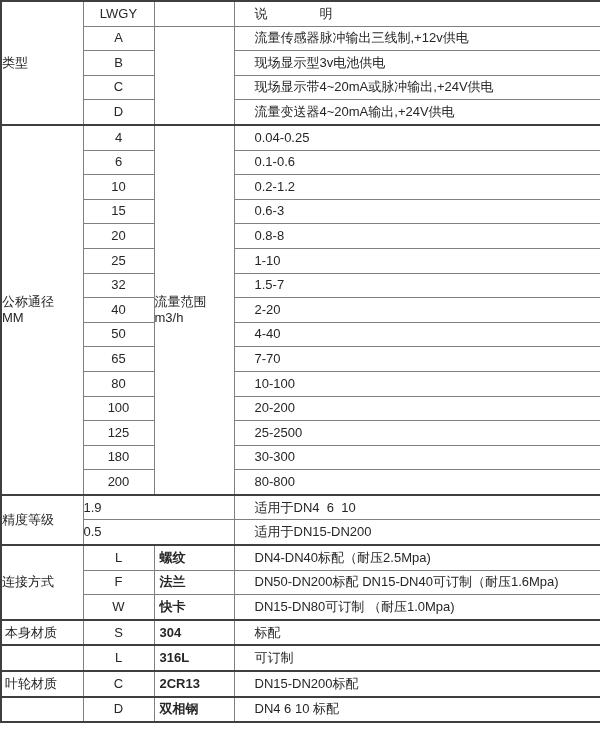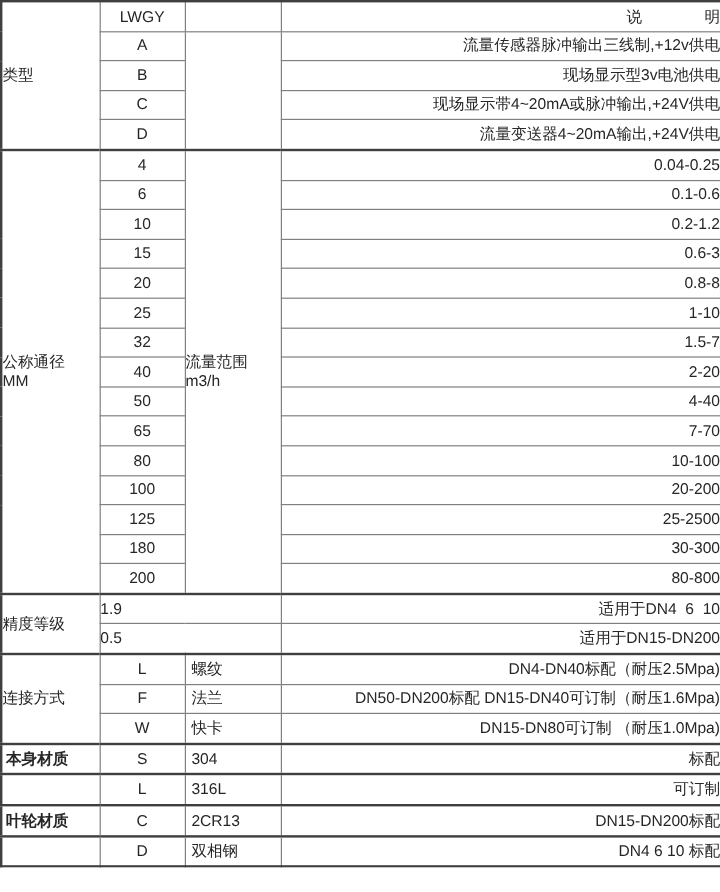--- a/index.html
+++ b/index.html
@@ -18,25 +18,25 @@
   col.c4{width:367px;}
   td{
     border:1px solid #808080;
     height:23.6px;
     padding:0;
     vertical-align:middle;
     line-height:1.25;
     overflow:hidden;
   }
   td.lab{}
-  td.lab-left{text-align:left;padding-left:3px;font-weight:bold;}
+  td.lab-left{text-align:left;padding-left:3px;}
   td.code{text-align:center;}
-  td.mid{text-align:left;padding-left:5px;white-space:pre;}
+  td.mid{text-align:left;padding-left:5px;white-space:pre;font-weight:bold;}
   td.mid-c{text-align:left;}
-  td.desc{text-align:right;padding-left:20px;white-space:pre;margin-left:44px;}
+  td.desc{text-align:left;padding-left:20px;white-space:pre;margin-left:44px;}
   tr.sec > td{border-bottom:2px solid #3f3f3f;}
   tr.sec-top > td{border-top:2px solid #3f3f3f;}
 </style>
 </head>
 <body>
 
 <table class="spec">
   <colgroup>
       <col class="c1">
       <col class="c2">

